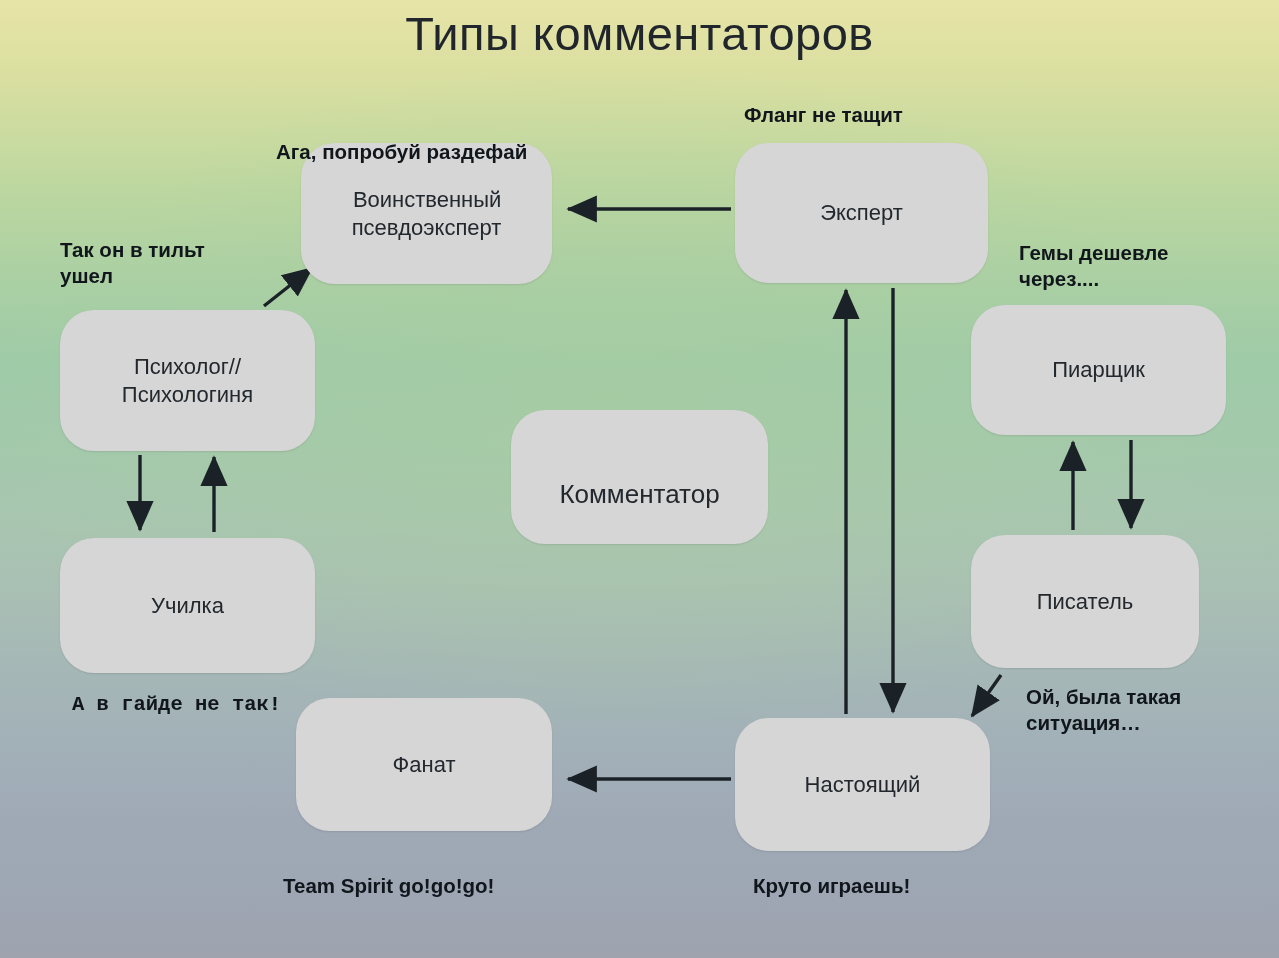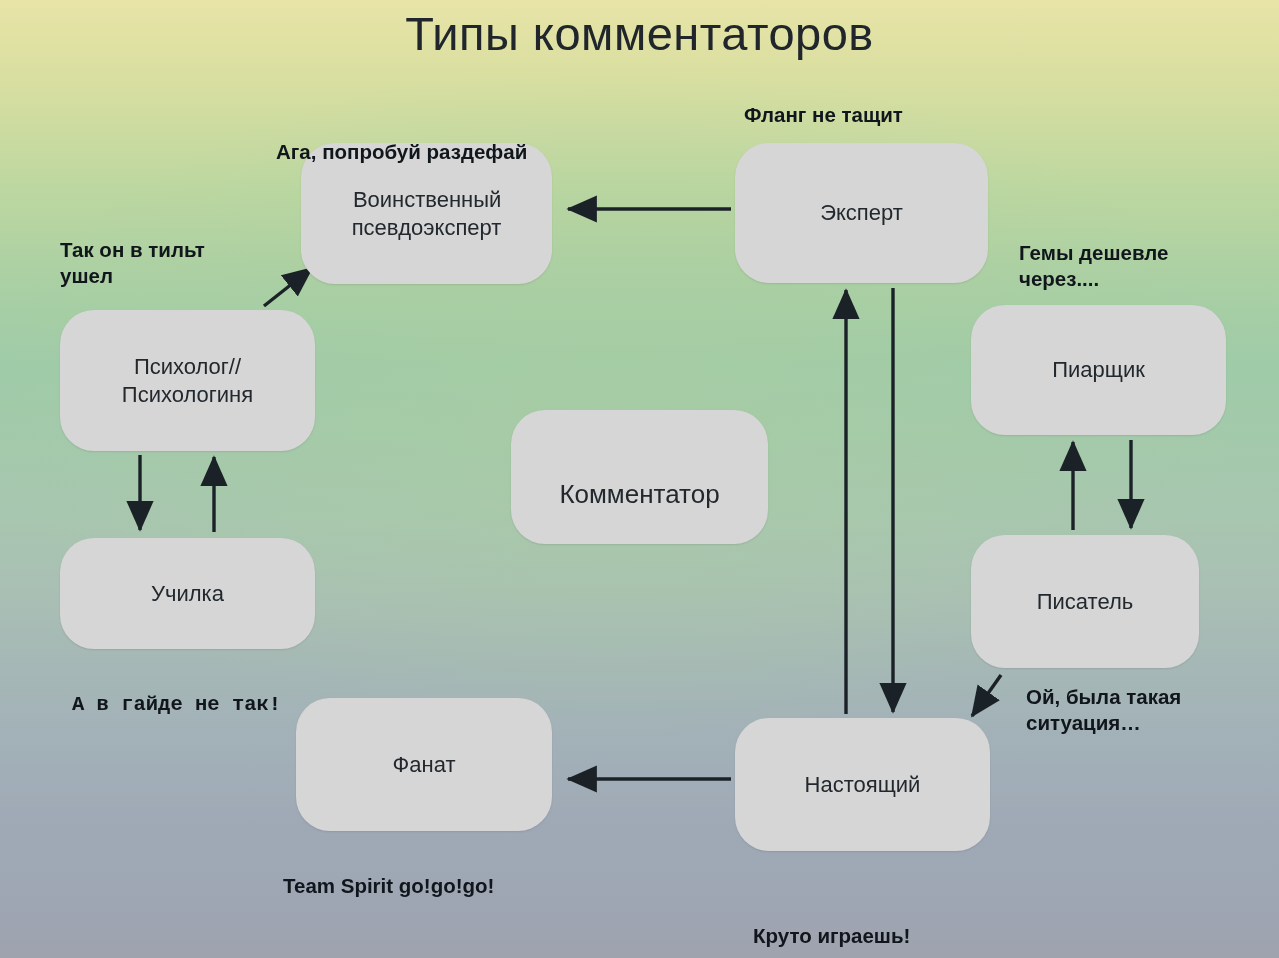--- a/index.html
+++ b/index.html
@@ -140,21 +140,21 @@
 
   <div class="node" style="left:60px; top:310px; width:255px; height:141px;">
     <span style="white-space:pre-line;">Психолог//
 Психологиня</span>
   </div>
 
   <div class="node center" style="left:511px; top:410px; width:257px; height:134px;">
     <span style="white-space:pre-line;margin-top:34px;">Комментатор</span>
   </div>
 
-  <div class="node" style="left:60px; top:538px; width:255px; height:111px;">
+  <div class="node" style="left:60px; top:538px; width:255px; height:135px;">
     <span style="white-space:pre-line;">Училка</span>
   </div>
 
   <div class="node" style="left:971px; top:535px; width:228px; height:133px;">
     <span style="white-space:pre-line;">Писатель</span>
   </div>
 
   <div class="node" style="left:296px; top:698px; width:256px; height:133px;">
     <span style="white-space:pre-line;">Фанат</span>
   </div>
@@ -173,15 +173,15 @@
   <div class="label" style="left:999px; top:240px;margin-left:20px;">Гемы дешевле
 через....</div>
 
   <div class="label" style="left:72px; top:692px;font-family:Liberation Mono, monospace;">А в гайде не так!</div>
 
   <div class="label" style="left:1026px; top:684px;">Ой, была такая
 ситуация…</div>
 
   <div class="label" style="left:283px; top:873px;">Team Spirit go!go!go!</div>
 
-  <div class="label" style="left:753px; top:923px;">Круто играешь!</div>
+  <div class="label" style="left:753px; top:873px;">Круто играешь!</div>
 
 </div>
 
 </body></html>

